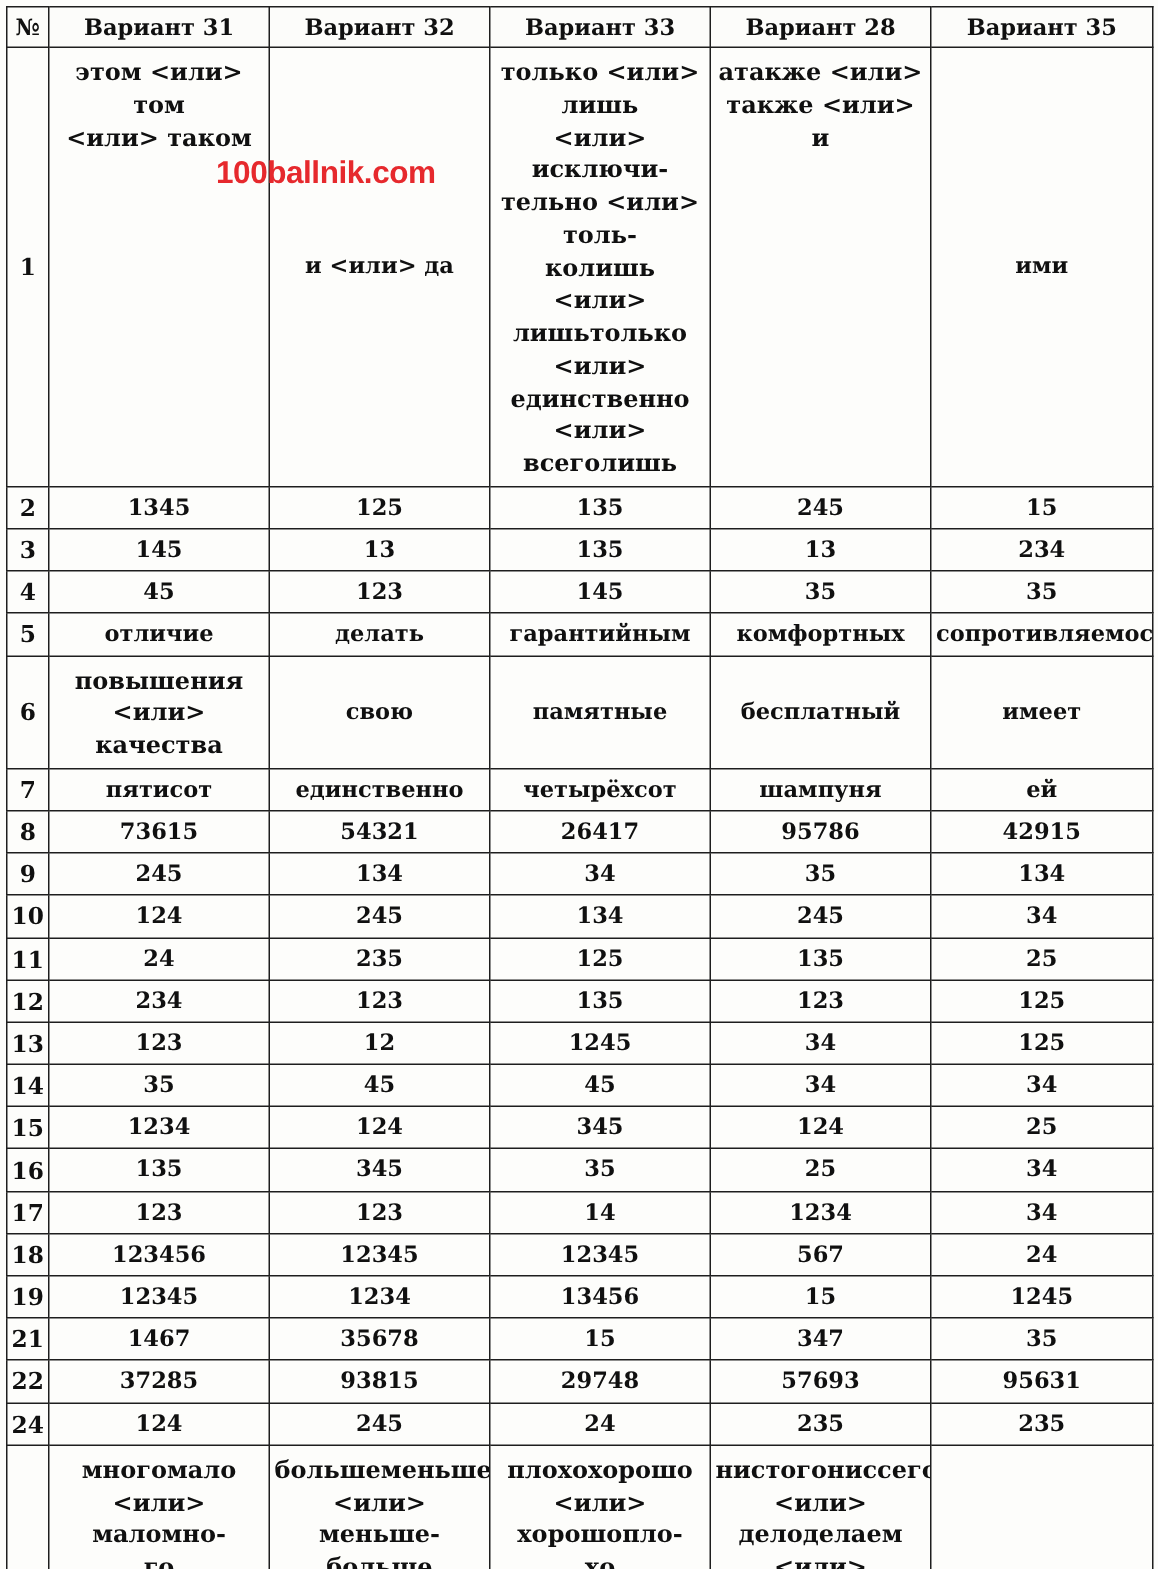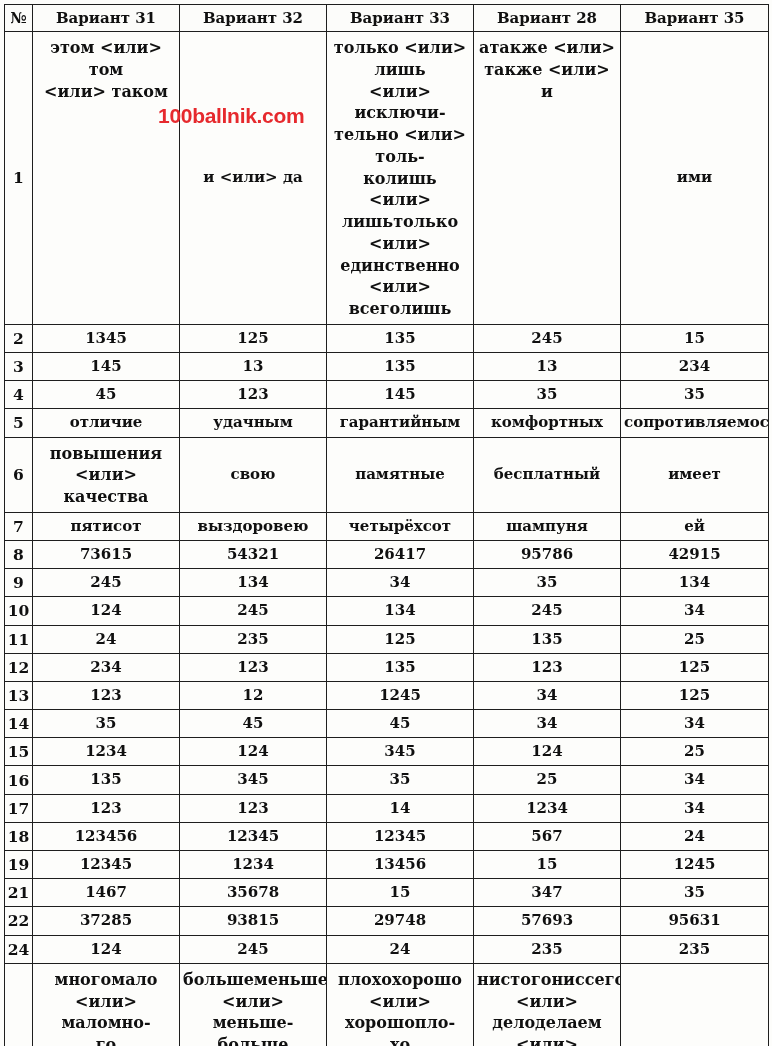--- a/index.html
+++ b/index.html
@@ -45,21 +45,21 @@
     vertical-align: middle;
   }
   td.val.multiline {
     font-size: 16px;
     line-height: 1.36;
     vertical-align: top;
     padding-top: 5px;
   }
   .watermark {
     position: absolute;
-    left: 158px;
+    left: 144px;
     top: 104px;
     font-family: "Liberation Sans", sans-serif;
     font-weight: bold;
     font-size: 21px;
     letter-spacing: -0.3px;
     color: #e6292d;
     z-index: 2;
   }
 </style>
 </head>
@@ -125,38 +125,38 @@
           <td class="num">4</td>
           <td class="val">45</td>
           <td class="val">123</td>
           <td class="val">145</td>
           <td class="val">35</td>
           <td class="val">35</td>
         </tr>
         <tr>
           <td class="num">5</td>
           <td class="val">отличие</td>
-          <td class="val">удачным</td>
+          <td class="val">делать</td>
           <td class="val">гарантийным</td>
           <td class="val">комфортных</td>
           <td class="val">сопротивляемость</td>
         </tr>
         <tr>
           <td class="num">6</td>
           <td class="val multiline">повышения
 &lt;или&gt; качества</td>
           <td class="val">свою</td>
           <td class="val">памятные</td>
           <td class="val">бесплатный</td>
           <td class="val">имеет</td>
         </tr>
         <tr>
           <td class="num">7</td>
           <td class="val">пятисот</td>
-          <td class="val">выздоровею</td>
+          <td class="val">единственно</td>
           <td class="val">четырёхсот</td>
           <td class="val">шампуня</td>
           <td class="val">ей</td>
         </tr>
         <tr>
           <td class="num">8</td>
           <td class="val">73615</td>
           <td class="val">54321</td>
           <td class="val">26417</td>
           <td class="val">95786</td>

